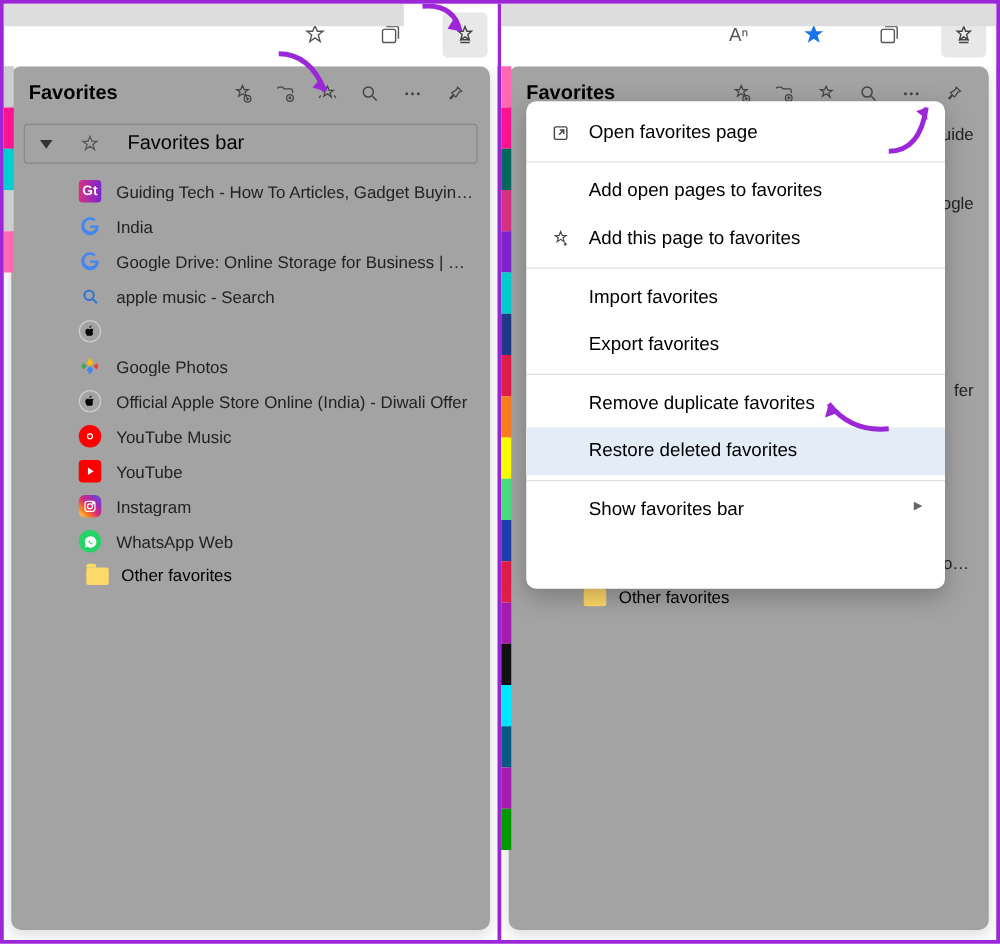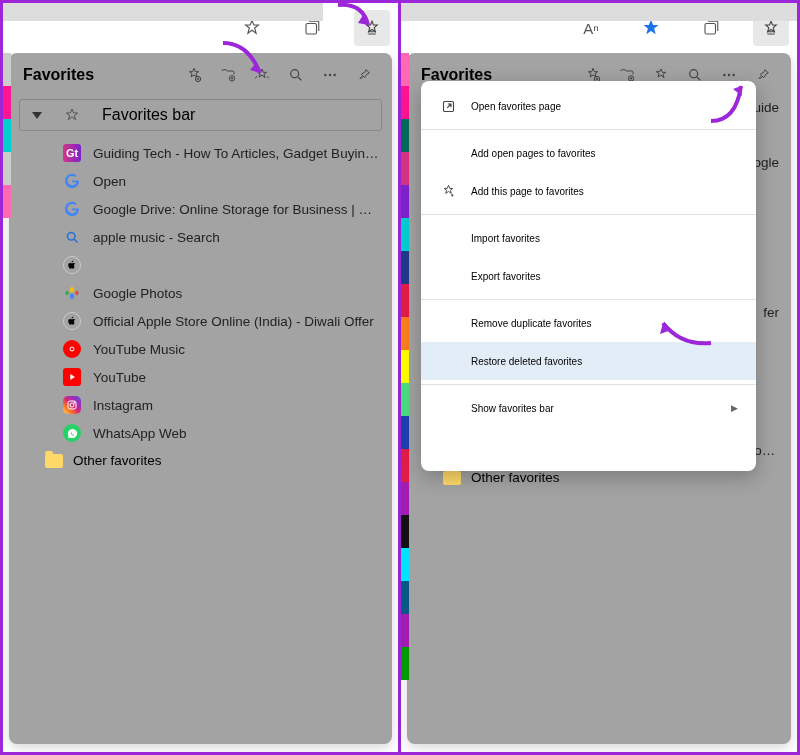--- a/index.html
+++ b/index.html
@@ -13,25 +13,25 @@
 .tbtn{width:36px;height:36px;display:flex;align-items:center;justify-content:center;border:none;background:transparent;border-radius:4px;cursor:pointer}
 .tbtn.active{background:#e8e8e8}
 .fav-panel{background:#a3a3a3;margin:0px 6px;border-radius:8px;box-shadow:0 4px 12px rgba(0,0,0,0.15);height:calc(100% - 58px)}
 .fav-header{display:flex;align-items:center;padding:8px 14px 6px;gap:6px}
 .fav-title{font-size:16px;font-weight:600;flex:1}
 .hbtn{width:28px;height:28px;display:flex;align-items:center;justify-content:center;border:none;background:transparent;border-radius:4px;cursor:pointer}
 .fav-bar-row{display:flex;align-items:center;padding:6px 12px;border:1px solid #888;border-radius:3px;margin:4px 10px;gap:22px}
 .triangle{display:inline-block;width:0;height:0;border-left:5px solid transparent;border-right:5px solid transparent;border-top:7px solid #333}
 .fav-list{padding:4px 0}
 .fav-item{display:flex;align-items:center;padding:5px 12px 5px 54px;gap:12px;cursor:pointer;font-size:13.5px;color:#222}
-.fav-folder{display:flex;align-items:center;padding:6px 12px 6px 36px;gap:10px;font-size:13.5px}
+.fav-folder{display:flex;align-items:center;padding:6px 12px 6px 60px;gap:10px;font-size:13.5px}
 .ico{width:18px;height:18px;flex:0 0 18px;display:flex;align-items:center;justify-content:center;font-size:11px;font-weight:bold;border-radius:3px}
 .ellipsis{white-space:nowrap;overflow:hidden;text-overflow:ellipsis;flex:1}
 .context-menu{position:absolute;top:78px;left:20px;width:335px;background:#fff;border-radius:8px;box-shadow:0 6px 20px rgba(0,0,0,0.25);padding:6px 0;z-index:100}
-.ctx-item{display:flex;align-items:center;padding:10px 18px;gap:14px;font-size:10px;cursor:pointer}
+.ctx-item{display:flex;padding:10px 18px;gap:14px;font-size:15px;cursor:pointer}
 .ctx-icon{width:18px;height:18px;flex:0 0 18px;display:flex;align-items:center;justify-content:center}
 .ctx-item.highlighted{background:#e3edf7}
 .ctx-sep{height:1px;background:#e0e0e0;margin:4px 0}
 .ctx-item.submenu::after{content:"▶";margin-left:auto;font-size:9px;color:#666}
 .arrow{position:absolute;z-index:200}
 .folder-icon{width:18px;height:14px;background:#ffd968;border-radius:2px;position:relative;flex:0 0 18px}
 .folder-icon::before{content:"";position:absolute;top:-3px;left:0;width:8px;height:3px;background:#ffd968;border-radius:2px 2px 0 0}
 .panel.right .fav-list{padding-top:0}
 .blurs{position:absolute;left:0;top:50px;width:8px;bottom:6px;z-index:50}
 .blurs span{display:block;width:100%;height:33px}
@@ -112,21 +112,21 @@
       <div class="fav-item">
           <span class="ico" style="background:linear-gradient(90deg,#d63384,#7e22ce);color:#fff">Gt</span>
           <span class="ellipsis">Guiding Tech - How To Articles, Gadget Buying Guide</span>
         </div>
       <div class="fav-item">
           <span class="ico" style="color:#4285f4">
             <svg width="16" height="16" viewBox="0 0 24 24">
               <path fill="#4285F4" d="M21.35 11.1h-9.17v2.73h6.5c-.6 3-3 4.5-6.5 4.5a7 7 0 010-14c1.9 0 3.5.8 4.6 1.8l2-2C17 2.3 14.7 1.3 12.18 1.3 6.3 1.3 1.6 6 1.6 12s4.7 10.7 10.58 10.7c6.1 0 10.1-4.3 10.1-10.3 0-.7-.1-1.1-.2-1.3z"></path>
             </svg>
           </span>
-          <span class="ellipsis">Open</span>
+          <span class="ellipsis">India</span>
         </div>
       <div class="fav-item">
           <span class="ico">
             <svg width="16" height="16" viewBox="0 0 24 24">
               <path fill="#4285F4" d="M21.35 11.1h-9.17v2.73h6.5c-.6 3-3 4.5-6.5 4.5a7 7 0 010-14c1.9 0 3.5.8 4.6 1.8l2-2C17 2.3 14.7 1.3 12.18 1.3 6.3 1.3 1.6 6 1.6 12s4.7 10.7 10.58 10.7c6.1 0 10.1-4.3 10.1-10.3 0-.7-.1-1.1-.2-1.3z"></path>
             </svg>
           </span>
           <span class="ellipsis">Google Drive: Online Storage for Business | Google</span>
         </div>
       <div class="fav-item">

